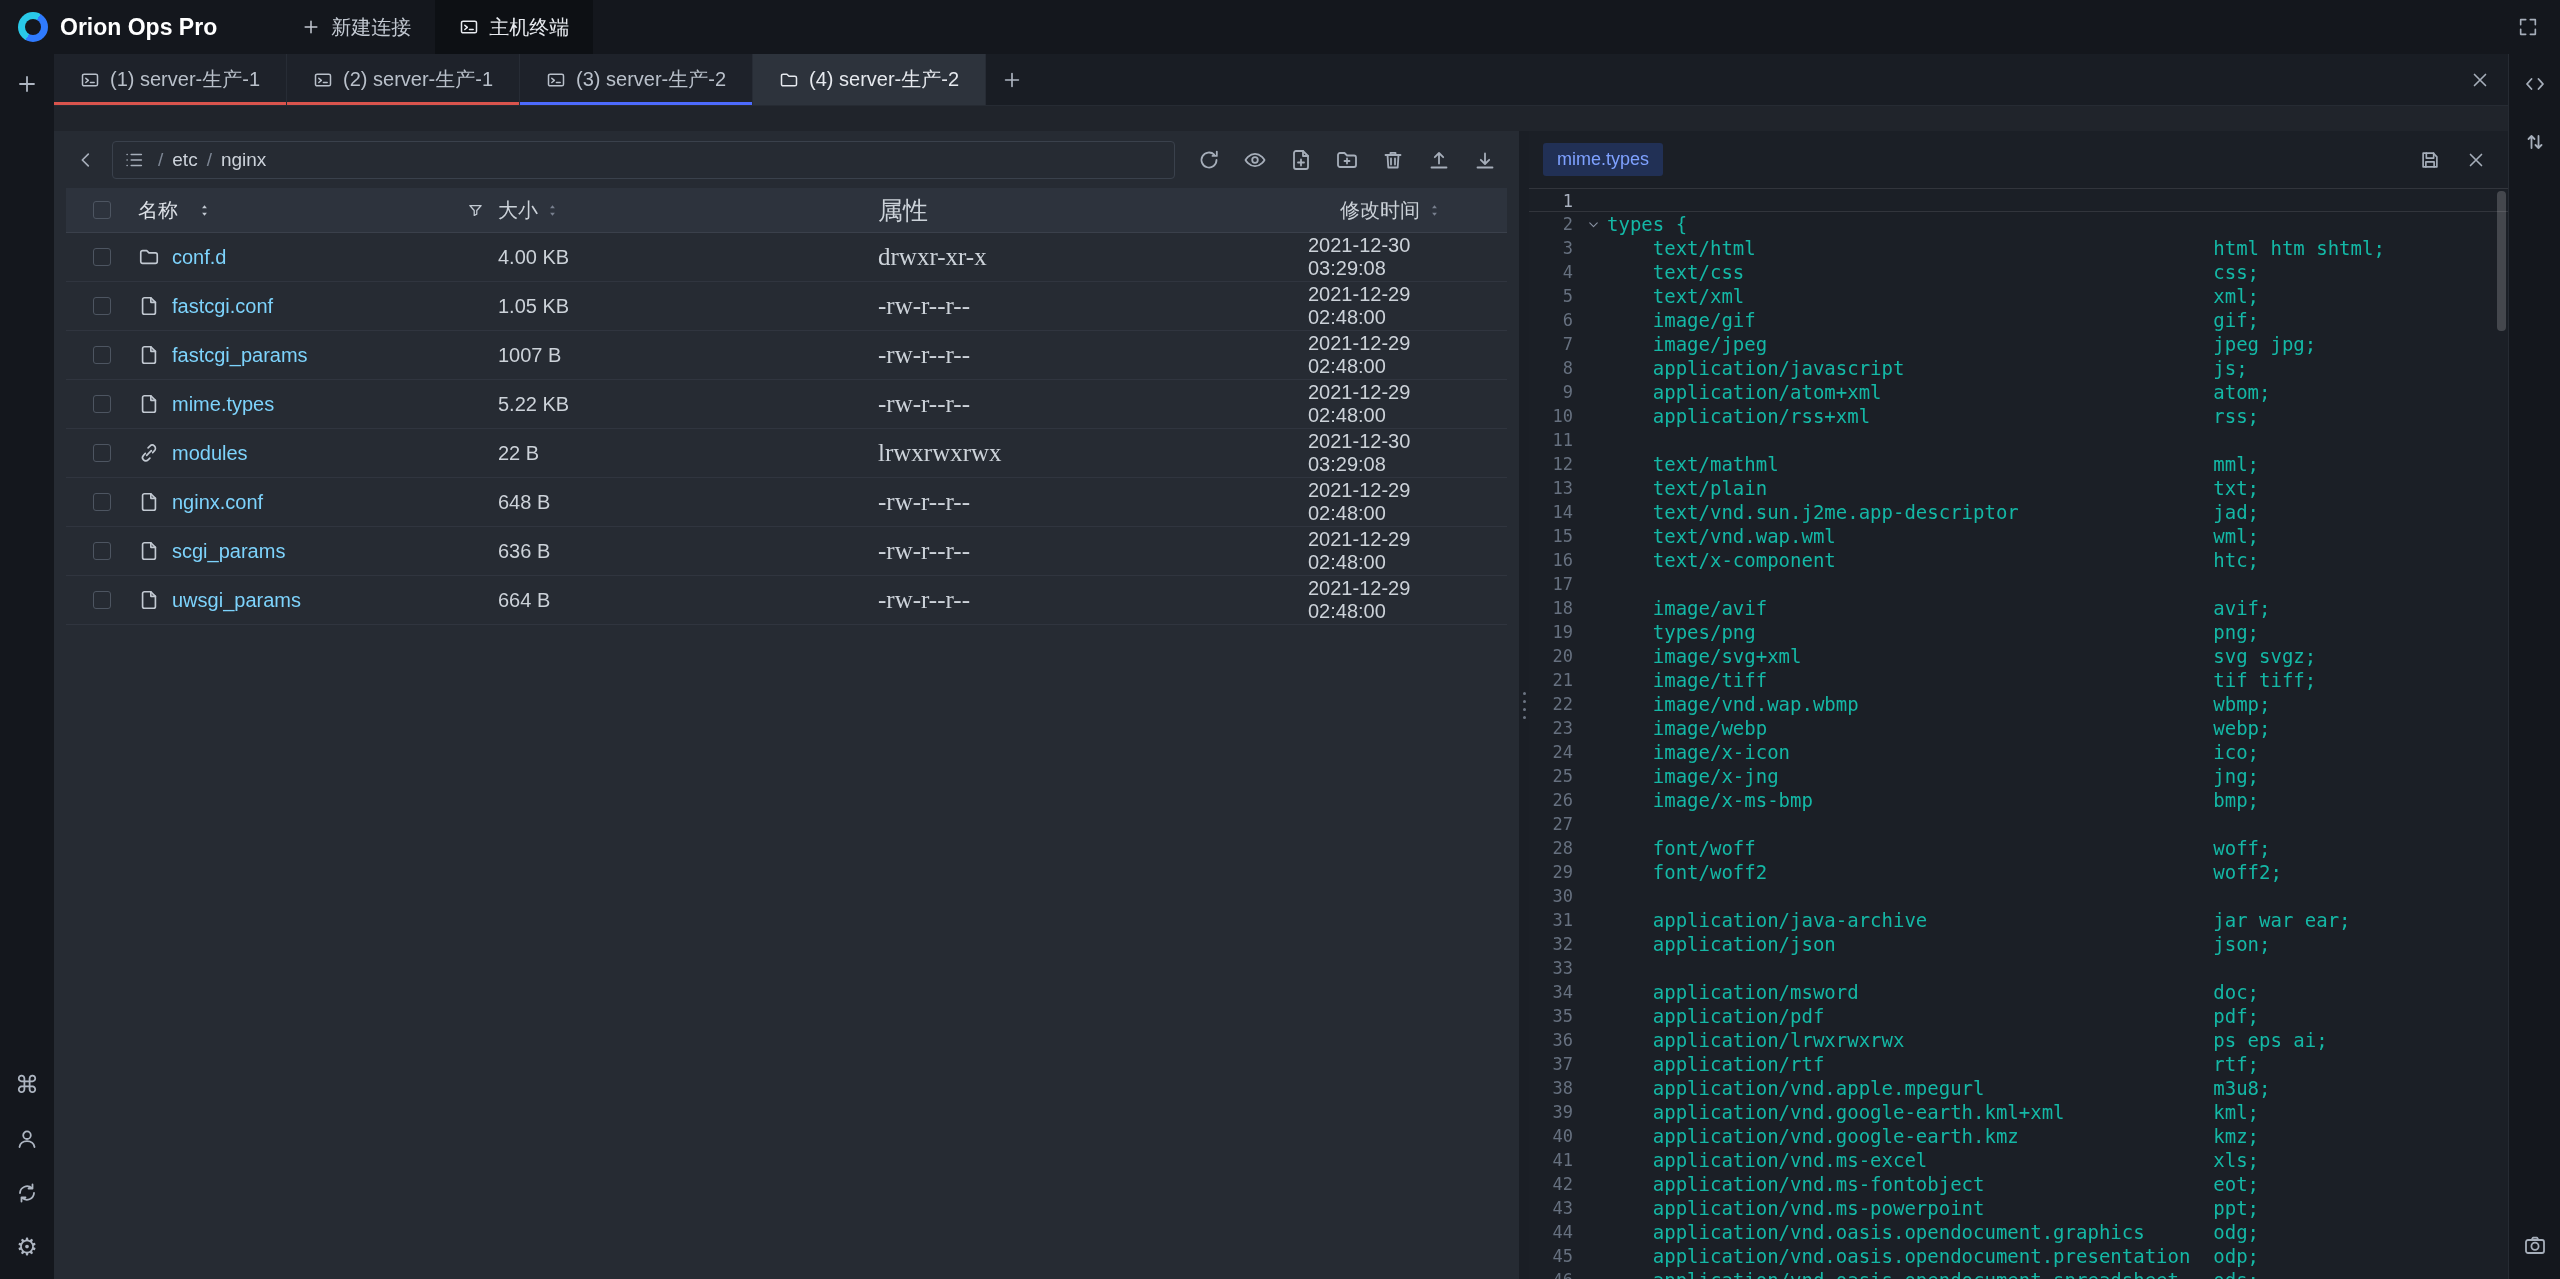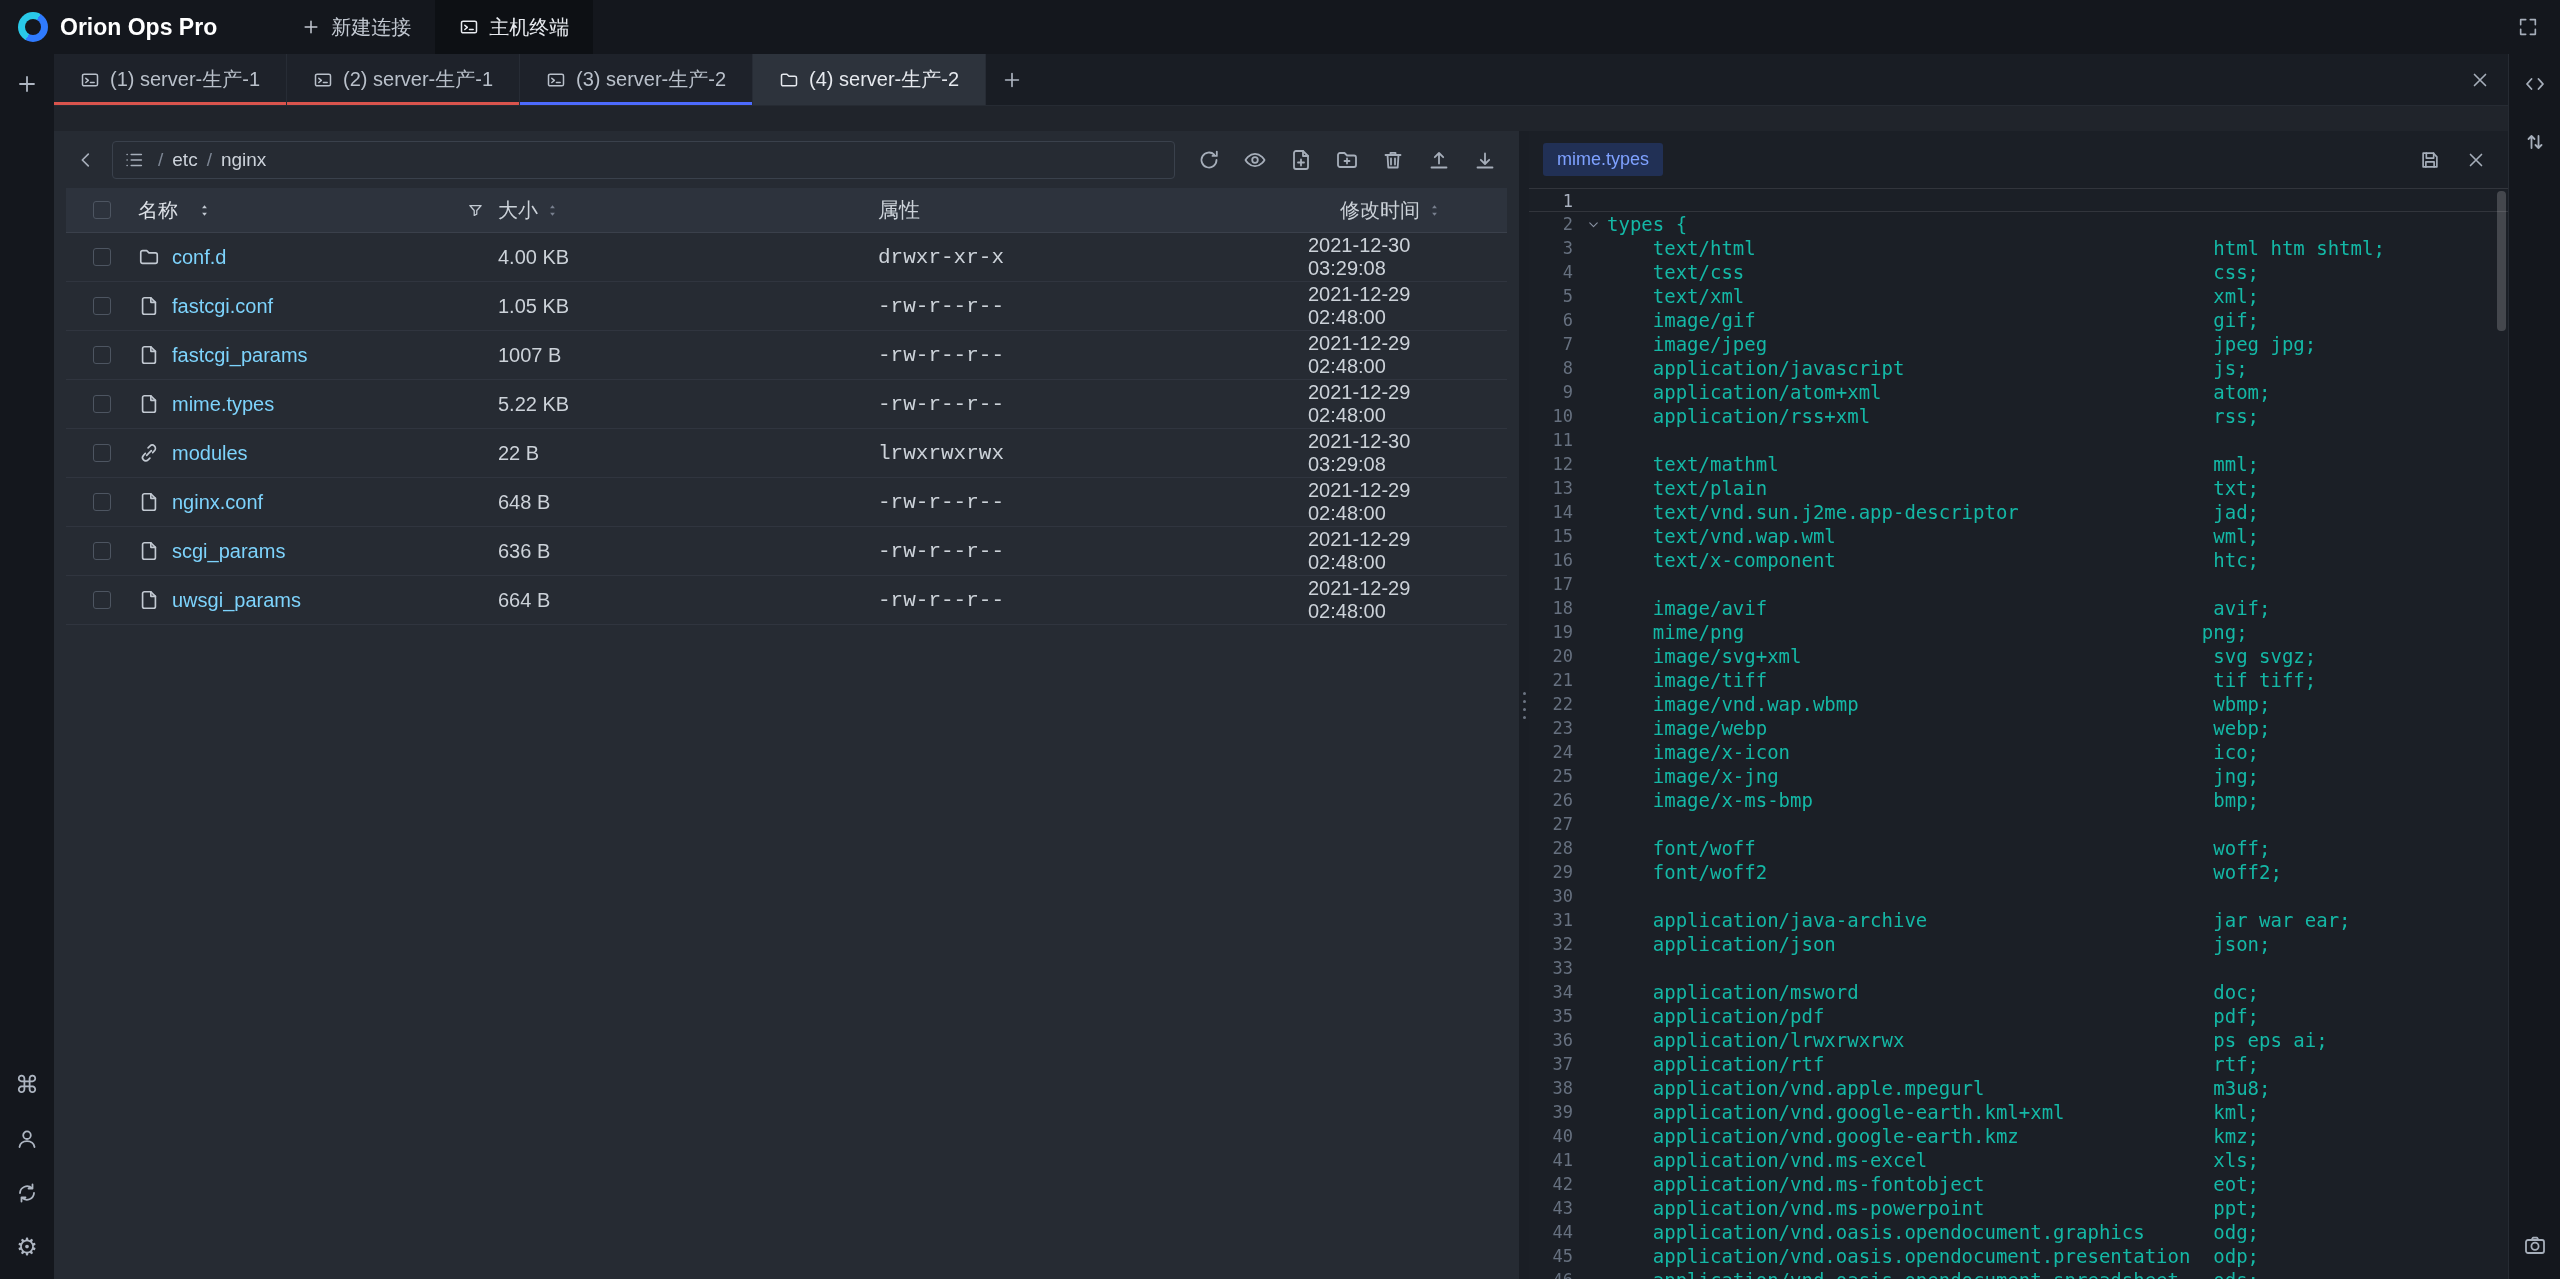--- a/index.html
+++ b/index.html
@@ -57,21 +57,21 @@
   .file-table { margin:0 12px; flex:1; overflow:hidden; font-size:20px; }
   .trow { display:grid; grid-template-columns:72px 360px 380px 430px 1fr; align-items:center; height:49px; border-bottom:1px solid #30353f; }
   .trow.thead { background:#2d333d; height:45px; border-bottom:1px solid #3a404b; color:#dde1e7; }
   .tcell { display:flex; align-items:center; min-width:0; }
   .c-check { justify-content:center; }
   .checkbox { width:18px; height:18px; border:1.5px solid #4d5561; border-radius:3px; display:inline-block; }
   .c-name { gap:12px; padding-right:14px; }
   .c-name .ic { color:#c2c9d2; }
   .fname { color:#7dd3fc; white-space:nowrap; }
   .c-size,.c-attr { color:#ccd2d9; }
-  .c-attr { font-family:Liberation Mono, monospace; font-size:21px; }
+  .c-attr { font-family:Liberation Serif, serif; font-size:25px; }
   .c-mtime { justify-content:flex-end; padding-right:64px; color:#ccd2d9; }
   .th-label { margin-right:6px; }
   .sorter-icon svg { width:17px; height:17px; }
   .sorter-icon { color:#78808f; }
   .funnel-icon { color:#8a93a1; margin-left:auto; }
   .funnel-icon svg { width:17px; height:17px; }
 
   .splitter { width:10px; background:#1a1e25; display:flex; flex-direction:column; align-items:center; justify-content:center; gap:5px; cursor:col-resize; }
   .splitter i { width:3px; height:3px; border-radius:50%; background:#6b7482; }
 
@@ -626,21 +626,21 @@
                 <span class="ctext"></span>
               </div>
               <div class="cline">
                 <span class="lnum">18</span>
                 <span class="foldcol"></span>
                 <span class="ctext">    image/avif                                       avif;</span>
               </div>
               <div class="cline">
                 <span class="lnum">19</span>
                 <span class="foldcol"></span>
-                <span class="ctext">    mime/png                                        png;</span>
+                <span class="ctext">    types/png                                        png;</span>
               </div>
               <div class="cline">
                 <span class="lnum">20</span>
                 <span class="foldcol"></span>
                 <span class="ctext">    image/svg+xml                                    svg svgz;</span>
               </div>
               <div class="cline">
                 <span class="lnum">21</span>
                 <span class="foldcol"></span>
                 <span class="ctext">    image/tiff                                       tif tiff;</span>

